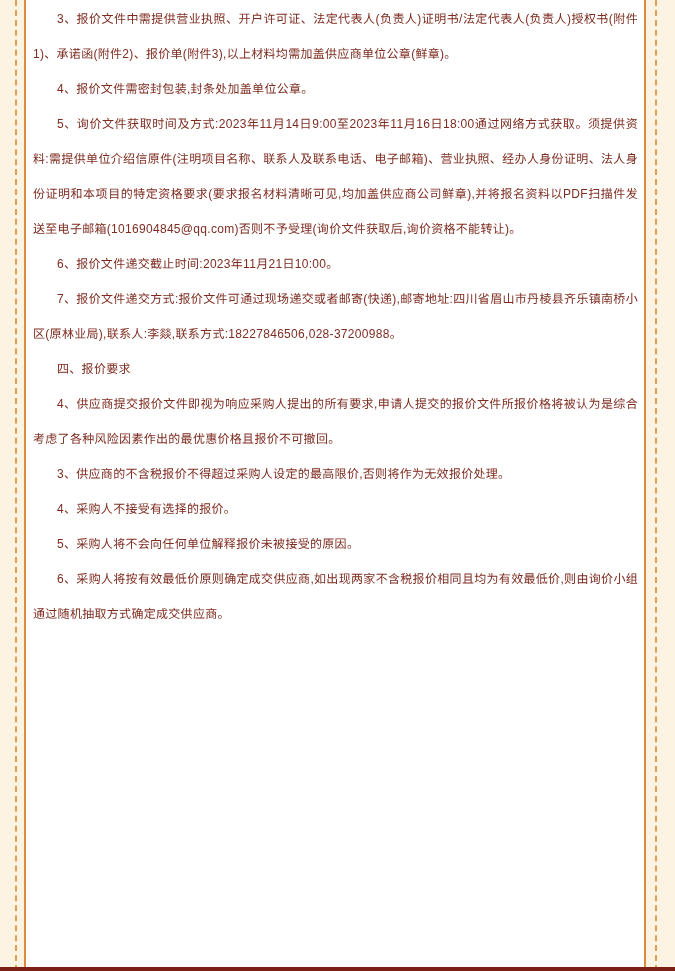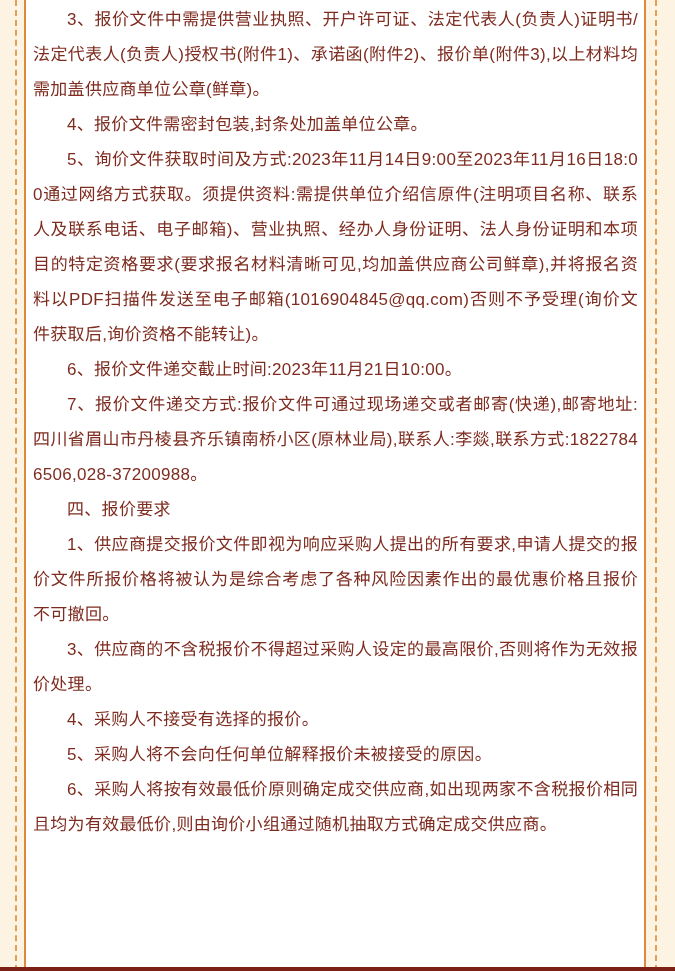--- a/index.html
+++ b/index.html
@@ -40,21 +40,21 @@
     left: 26px;
     top: 0;
     width: 618px;
     height: 967px;
     background: #ffffff;
     box-sizing: border-box;
     padding: 2px 6px 0 7px;
   }
   .sheet p {
     margin: 0;
-    font-size: 17px;
+    font-size: 12px;
     line-height: 35px;
     letter-spacing: 0.3px;
     color: #7e2c20;
     text-indent: 2em;
     text-align: justify;
     word-break: break-all;
   }
   
   .bottom-bar {
     position: absolute;
@@ -75,21 +75,21 @@
   <div class="rail-solid  right"></div>
   <div class="rail-dashed right"></div>
 
   <div class="sheet">
     <p>3、报价文件中需提供营业执照、开户许可证、法定代表人(负责人)证明书/法定代表人(负责人)授权书(附件1)、承诺函(附件2)、报价单(附件3),以上材料均需加盖供应商单位公章(鲜章)。</p>
     <p>4、报价文件需密封包装,封条处加盖单位公章。</p>
     <p>5、询价文件获取时间及方式:2023年11月14日9:00至2023年11月16日18:00通过网络方式获取。须提供资料:需提供单位介绍信原件(注明项目名称、联系人及联系电话、电子邮箱)、营业执照、经办人身份证明、法人身份证明和本项目的特定资格要求(要求报名材料清晰可见,均加盖供应商公司鲜章),并将报名资料以PDF扫描件发送至电子邮箱(1016904845@qq.com)否则不予受理(询价文件获取后,询价资格不能转让)。</p>
     <p>6、报价文件递交截止时间:2023年11月21日10:00。</p>
     <p>7、报价文件递交方式:报价文件可通过现场递交或者邮寄(快递),邮寄地址:四川省眉山市丹棱县齐乐镇南桥小区(原林业局),联系人:李燚,联系方式:18227846506,028-37200988。</p>
     <p>四、报价要求</p>
-    <p>1、供应商提交报价文件即视为响应采购人提出的所有要求,申请人提交的报价文件所报价格将被认为是综合考虑了各种风险因素作出的最优惠价格且报价不可撤回。</p>
+    <p>4、供应商提交报价文件即视为响应采购人提出的所有要求,申请人提交的报价文件所报价格将被认为是综合考虑了各种风险因素作出的最优惠价格且报价不可撤回。</p>
     <p>3、供应商的不含税报价不得超过采购人设定的最高限价,否则将作为无效报价处理。</p>
     <p>4、采购人不接受有选择的报价。</p>
     <p>5、采购人将不会向任何单位解释报价未被接受的原因。</p>
     <p>6、采购人将按有效最低价原则确定成交供应商,如出现两家不含税报价相同且均为有效最低价,则由询价小组通过随机抽取方式确定成交供应商。</p>
   </div>
 
   <div class="bottom-bar"></div>
 
 </div>
 

